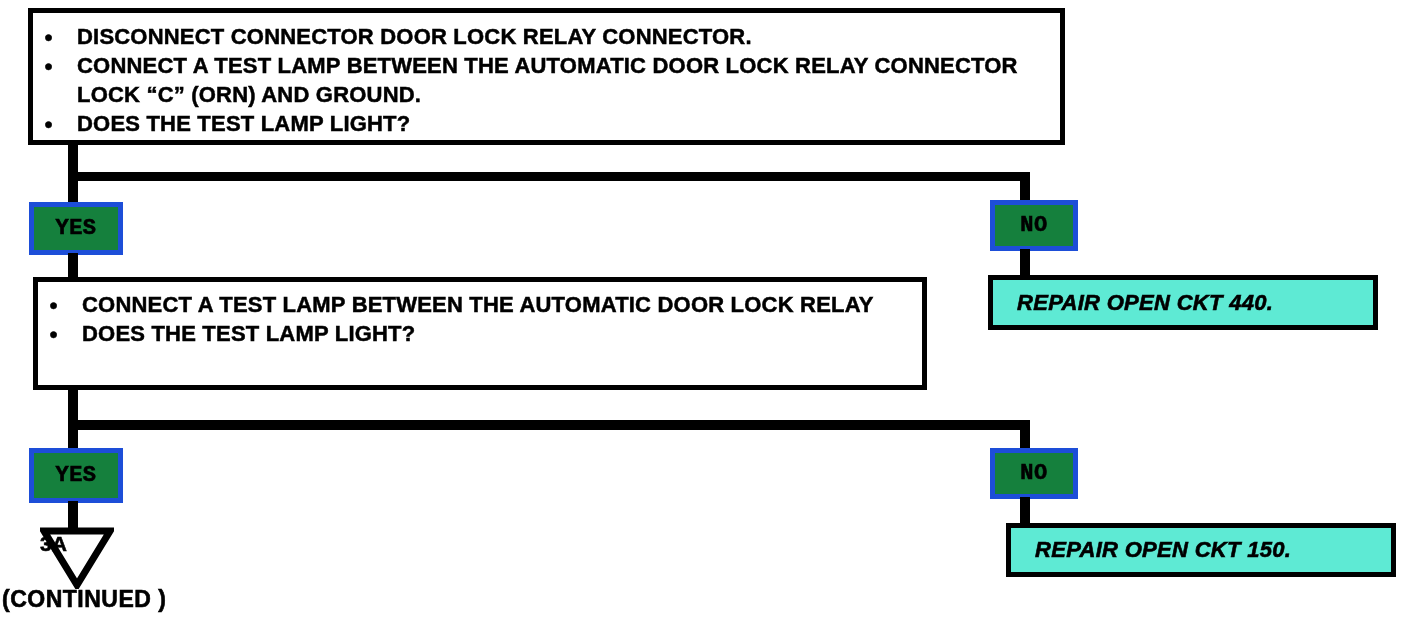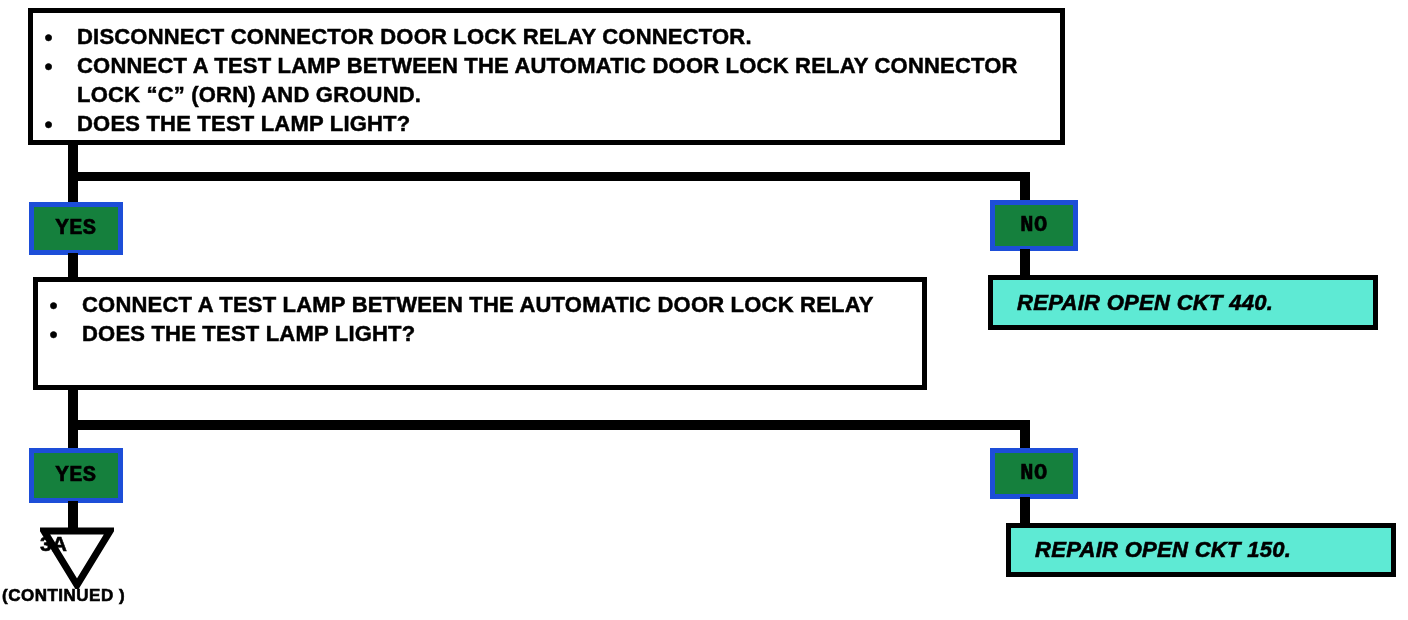--- a/index.html
+++ b/index.html
@@ -91,21 +91,21 @@
   .tri-label {
     position: absolute;
     left: 40px; top: 532px; width: 74px;
     text-align: left;
     font-size: 21px;
     -webkit-text-stroke: 0.6px #000;
   }
   .continued {
     position: absolute;
     left: 2px; top: 586px;
-    font-size: 17px;
+    font-size: 23px;
     letter-spacing: 0.5px;
     white-space: nowrap;
     -webkit-text-stroke: 0.6px #000;
   }
 </style>
 </head>
 <body>
 
 <div class="stage">
 

